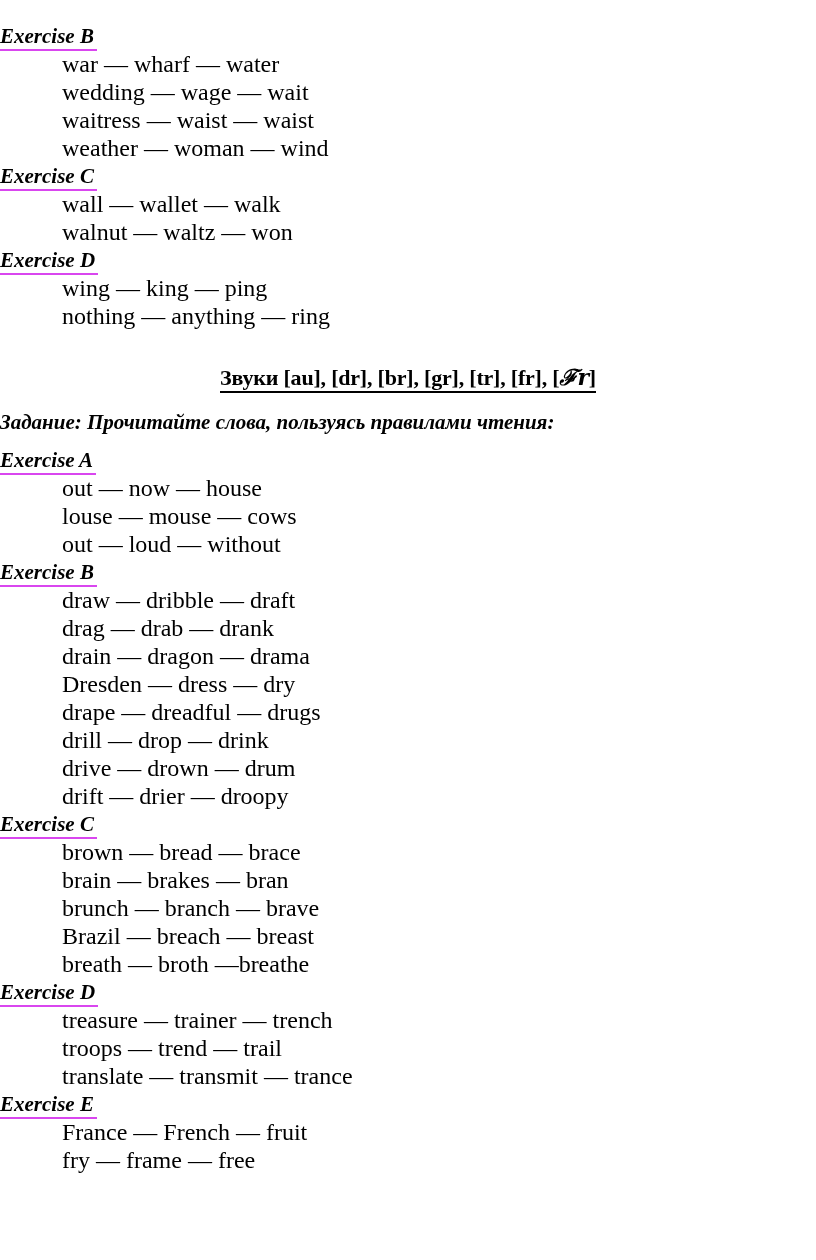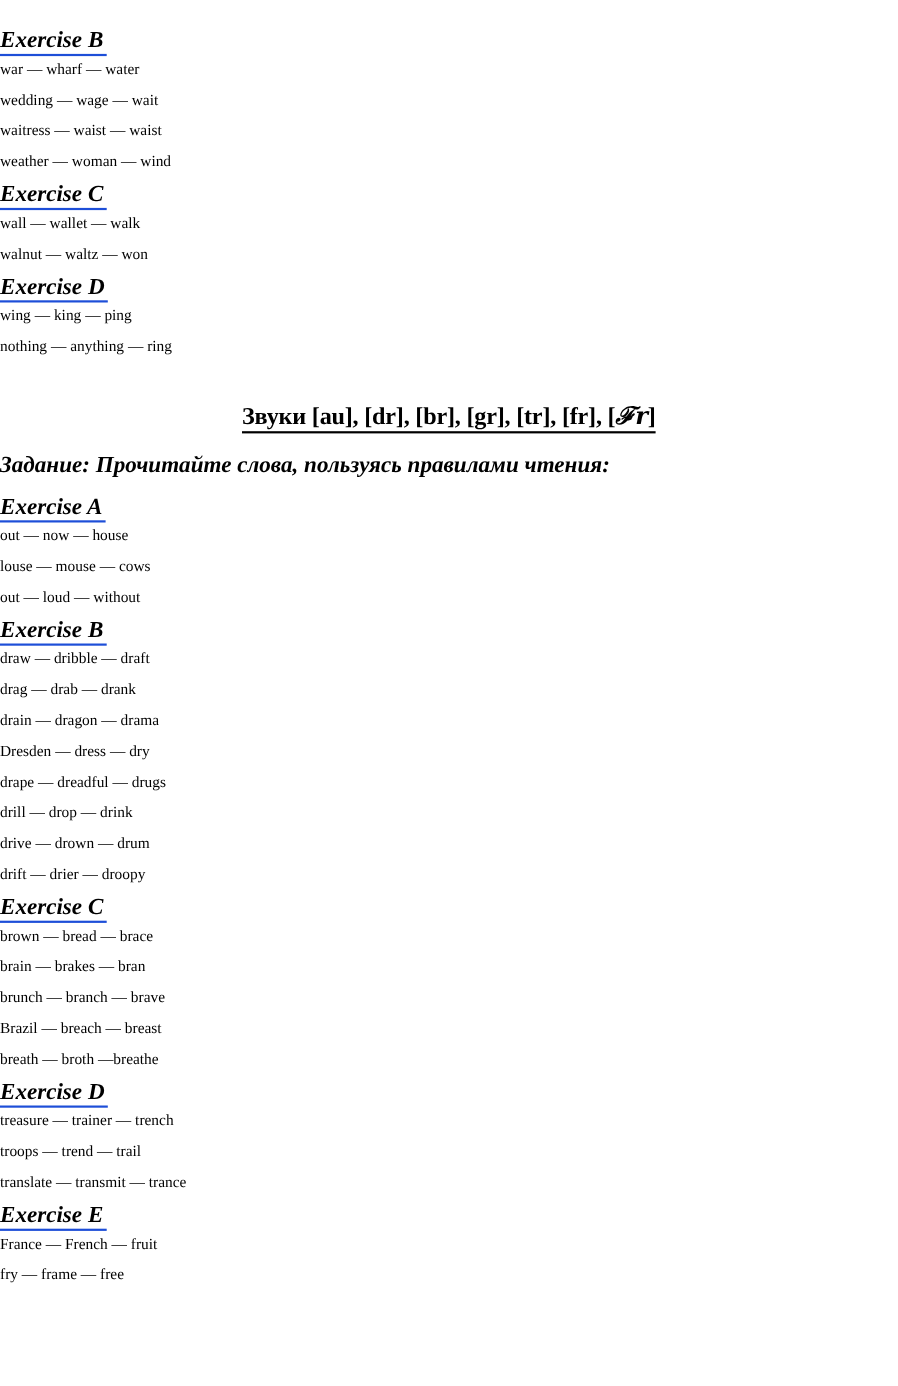--- a/index.html
+++ b/index.html
@@ -30,32 +30,33 @@
     font-style: italic;
     line-height: 28px;
     height: 28px;
     margin: 0;
     padding: 0 0 0 0;
     white-space: nowrap;
     display: block;
   }
   .ex-header .ex-header-text {
     display: inline-block;
-    border-bottom: 2px solid #1d4ed8;
+    border-bottom: 2px solid #d946ef;
     padding-bottom: 0px;
     padding-right: 3px;
     line-height: 25px;
   }
 
   
   .word-line {
-    font-size: 14px;
+    font-size: 24px;
     line-height: 28px;
     height: 28px;
     margin: 0;
+    padding-left: 62px;
     white-space: nowrap;
   }
 
   
   .sounds-title-wrap {
     text-align: center;
     margin: 4px;
     padding: 0;
     height: 32px;
     line-height: 32px;

